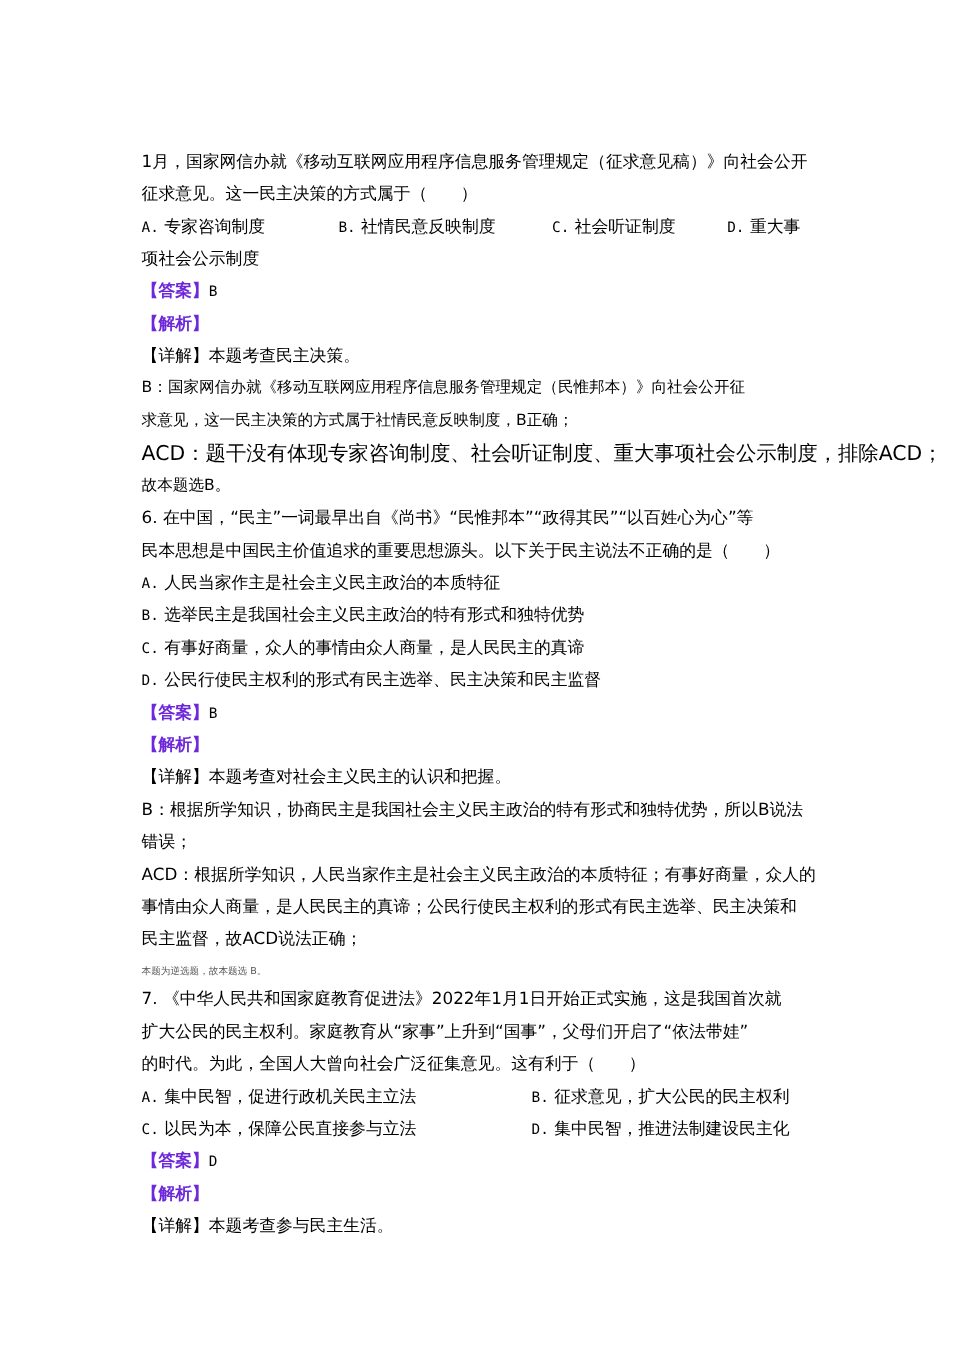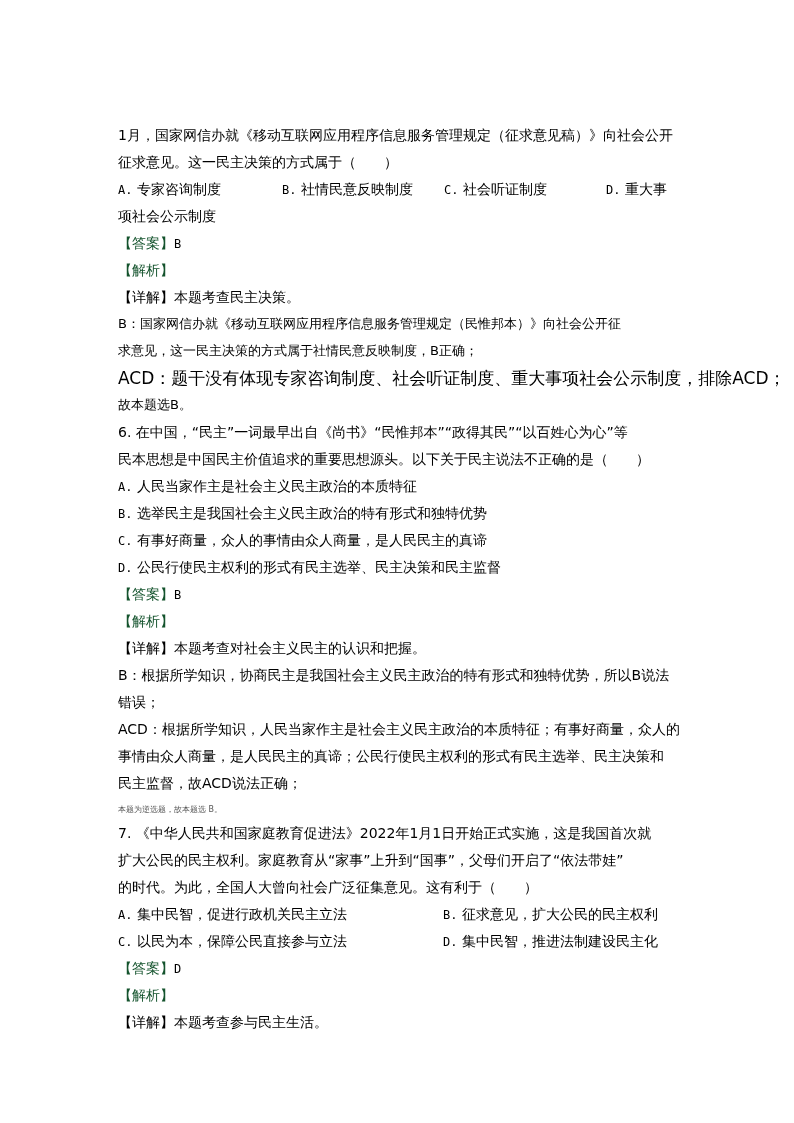--- a/index.html
+++ b/index.html
@@ -1,35 +1,35 @@
 <!DOCTYPE html>
 <html><head>
 <meta charset="utf-8">
 <style>
   html, body { margin: 0; padding: 0; background: #ffffff; }
   body { width: 794px; height: 1123px; position: relative; overflow: hidden;
          font-family: "DejaVu Sans", "Liberation Sans", sans-serif; color: #000; }
   .page { position: absolute; left: 118px; top: 118px; width: 560px; }
   .line { position: absolute; left: 0; font-size: 14px; line-height: 18px; white-space: nowrap; }
   .lat { font-family: "DejaVu Sans Mono", "Liberation Mono", monospace; font-size: 12px; }
-  .blue { color: #14532d; }
+  .blue { color: #6d28d9; font-weight: bold; }
   .small { font-size: 8px; color: #555; }
   .opt { position: absolute; font-size: 14px; line-height: 18px; white-space: nowrap; }
 </style>
 </head>
 <body>
 
 <div class="page">
 
   <div class="line" style="top:8px">1月，国家网信办就《移动互联网应用程序信息服务管理规定（征求意见稿）》向社会公开</div>
   <div class="line" style="top:35px">征求意见。这一民主决策的方式属于（　　）</div>
 
   <div class="opt" style="top:62px; left:0px"><span class="lat">A.</span> <span>专家咨询制度</span></div>
   <div class="opt" style="top:62px; left:164px"><span class="lat">B.</span> <span>社情民意反映制度</span></div>
-  <div class="opt" style="top:62px; left:326px"><span class="lat">C.</span> <span>社会听证制度</span></div>
+  <div class="opt" style="top:62px; left:342px"><span class="lat">C.</span> <span>社会听证制度</span></div>
   <div class="opt" style="top:62px; left:488px"><span class="lat">D.</span> <span>重大事</span></div>
   <div class="line" style="top:89px">项社会公示制度</div>
 
   <div class="line" style="top:116px"><span class="blue">【答案】</span><span class="lat">B</span></div>
   <div class="line blue" style="top:143px">【解析】</div>
   <div class="line" style="top:170px"><span>【详解】</span><span>本题考查民主决策。</span></div>
   <div class="line" style="top:197px; font-size:13px">B：国家网信办就《移动互联网应用程序信息服务管理规定（民惟邦本）》向社会公开征</div>
   <div class="line" style="top:224px; font-size:13px">求意见，这一民主决策的方式属于社情民意反映制度，B正确；</div>
   <div class="line" style="top:251px; font-size:17px">ACD：题干没有体现专家咨询制度、社会听证制度、重大事项社会公示制度，排除ACD；</div>
   <div class="line" style="top:278px; font-size:13px">故本题选B。</div>

